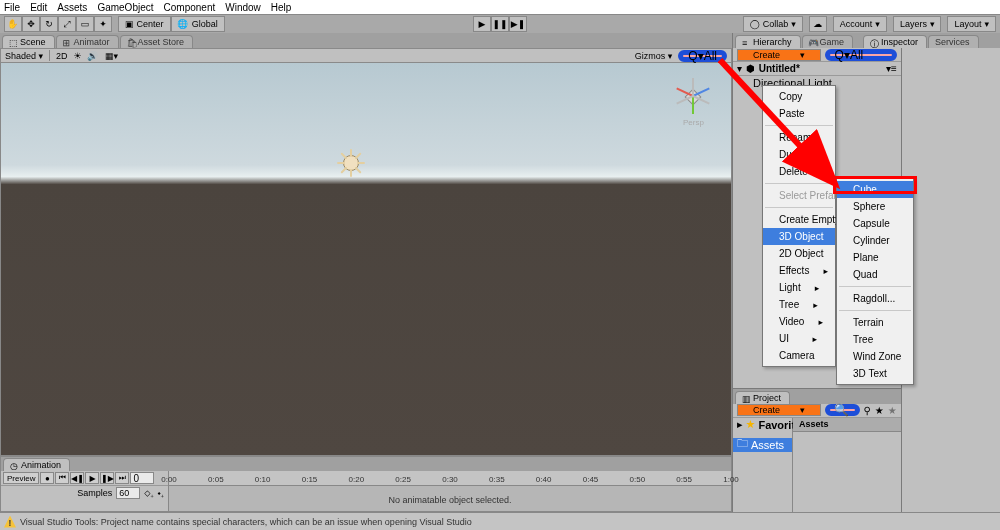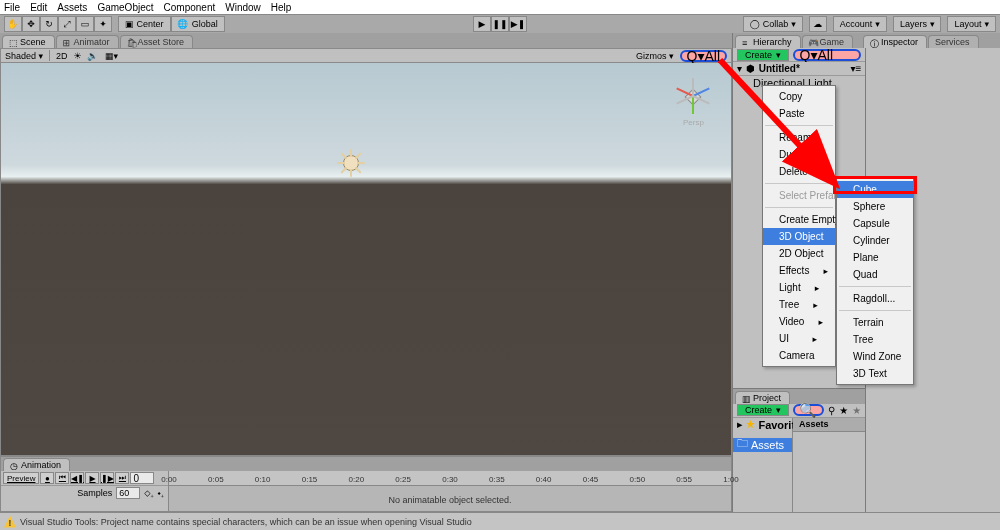--- a/index.html
+++ b/index.html
@@ -26,56 +26,56 @@
 
   
   .tabrow { height: 15px; background: #a0a0a0; display: flex; align-items: flex-end; gap: 0; padding-left: 2px; }
   .tab { height: 13px; padding: 0 8px 0 6px; background: #c0c0c0; border: 1px solid #888; border-bottom: none; border-radius: 4px 4px 0 0; font-size: 9px; display: flex; align-items: center; gap: 3px; margin-right: 1px; }
   .tab.inactive { background: #b0b0b0; color: #333; }
   .smallicon { width: 8px; height: 8px; display: inline-block; }
 
   
   .scene-ctrl { height: 15px; background: #c0c0c0; border: 1px solid #8a8a8a; display: flex; align-items: center; padding: 0 4px; gap: 6px; font-size: 9px; }
   .scene-ctrl .spacer { flex: 1; }
-  .pill { background: #fca5a5; border: 2px solid #1d4ed8; border-radius: 6px; padding: 0 5px; height: 12px; display: flex; align-items: center; font-size: 14px; }
+  .pill { background: #fca5a5; border: 5px solid #1d4ed8; border-radius: 6px; padding: 0 5px; height: 12px; display: flex; align-items: center; font-size: 12px; }
   .drop { cursor: default; }
 
   
   .viewport { flex: 1; position: relative; background: linear-gradient(to bottom, #b7c9d1 0%, #ced9de 26%, #e8eff0 29%, #4b443e 31%, #4f4741 100%); border: 1px solid #888; border-top: none; }
   .sun { position: absolute; left: 338px; top: 88px; width: 24px; height: 24px; }
   .sun-core { position: absolute; left: 4px; top: 4px; width: 16px; height: 16px; border-radius: 50%; background: #f1e0c0; border: 1px solid #9c8860; }
   .sun-ray { position: absolute; left: 11px; top: -2px; width: 2px; height: 8px; background: #e4cfa0; border-radius: 1px; transform-origin: 1px 14px; }
   
   .gizmo { position: absolute; right: 14px; top: 10px; width: 48px; height: 48px; }
   .gizmo-cube { position: absolute; left: 18px; top: 18px; width: 12px; height: 12px; background: #d8d8d8; border: 1px solid #888; transform: rotate(45deg); }
   .gizmo-arm { position: absolute; left: 23px; top: 23px; width: 2px; height: 18px; transform-origin: 1px 0; }
   .persp { position: absolute; left: 14px; bottom: -6px; font-size: 8px; color: #aaa; }
 
   
   .anim-panel { height: 56px; background: #b6b6b6; border: 1px solid #888; display: flex; flex-direction: column; }
   .anim-tabrow { height: 14px; display: flex; align-items: flex-end; padding-left: 2px; background: #a0a0a0; }
   .anim-body { flex: 1; display: flex; }
   .anim-left { width: 168px; border-right: 1px solid #888; display: flex; flex-direction: column; background:#c0c0c0;}
   .anim-controls { height: 15px; display: flex; align-items: center; gap: 1px; padding: 1px 2px; border-bottom:1px solid #999; }
-  .anim-btn { width: 14px; height: 12px; background: #cfcfcf; border: 1px solid #888; font-size: 8px; display:flex; align-items:center; justify-content:center;text-decoration:underline;}
+  .anim-btn { width: 14px; height: 12px; background: #cfcfcf; border: 1px solid #888; font-size: 8px; display:flex; align-items:center; justify-content:center;}
   .anim-row { height: 14px; display:flex; align-items:center; padding: 0 4px; gap:4px; font-size:9px;}
   .anim-field { height:12px; background:#eaeaea; border:1px solid #888; padding:0 2px; width:24px;}
   .anim-bottom { margin-top:auto; height:14px; display:flex; justify-content:flex-end; align-items:center; gap:2px; padding:0 4px; border-top:1px solid #999;}
   .anim-bottom .btn { height:12px; padding:0 5px; background:#c0c0c0; border:1px solid #888; font-size:9px;}
   .anim-timeline { flex:1; position:relative; background:#b6b6b6;}
   .ruler { height:15px; background:#c4c4c4; border-bottom:1px solid #888; position:relative; font-size:8px; color:#333;}
   .ruler span { position:absolute; bottom:1px; transform:translateX(-50%);}
   .noanim { position:absolute; left:0; right:0; top:24px; text-align:center; font-size:9px; color:#333;}
 
   
   .panel { display:flex; flex-direction:column; }
   .hier-panel { flex: 1 1 50%; border-bottom: 1px solid #7a7a7a; background:#c0c0c0; min-height:0;}
   .insp-panel { flex: 1 1 50%; background:#c0c0c0; min-height:0;}
   .panel-row { height:14px; display:flex; align-items:center; background:#c0c0c0; border-bottom:1px solid #9a9a9a; padding:0 4px; gap:4px;}
-  .small-btn { background:#22c55e; border:1px solid #888; height:12px; padding:0 7px; font-size:9px; display:flex; align-items:center; gap:4px;}
+  .small-btn { background:#f97316; border:1px solid #888; height:12px; padding:0 15px; font-size:9px; display:flex; align-items:center; gap:20px;}
   .proj-body { flex:1; display:flex; background:#c0c0c0;}
   .proj-left { width:60px; border-right:1px solid #888;}
   .proj-right { flex:1; display:flex; flex-direction:column;}
   .proj-crumb { height:14px; background:#acacac; border-bottom:1px solid #888; display:flex; align-items:center; padding:0 6px; font-weight:bold; font-size:9px;}
   .empty-msg { flex:1; display:flex; justify-content:center; padding-top:6px; font-size:9px; color:#444;}
   .tree-row { height:14px; display:flex; align-items:center; padding:0 4px; gap:3px; font-size:11px;}
   .tree-row.sel { background:#3e7ede; color:#fff;}
   .fav-star{ color:#f5b400; }
 
   

